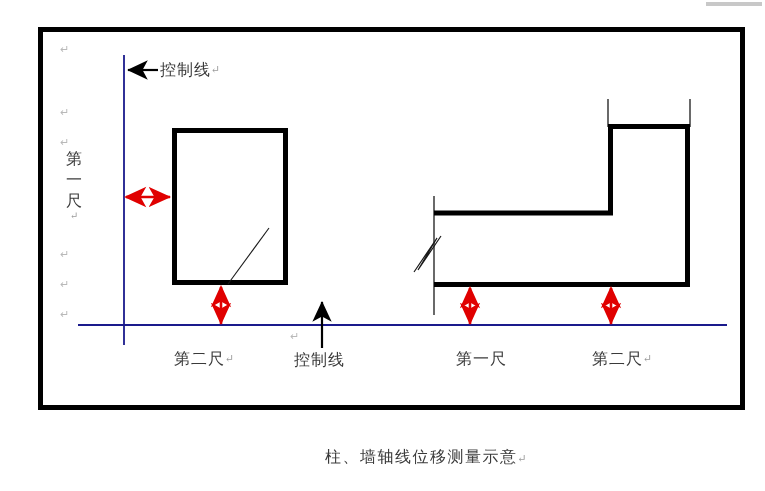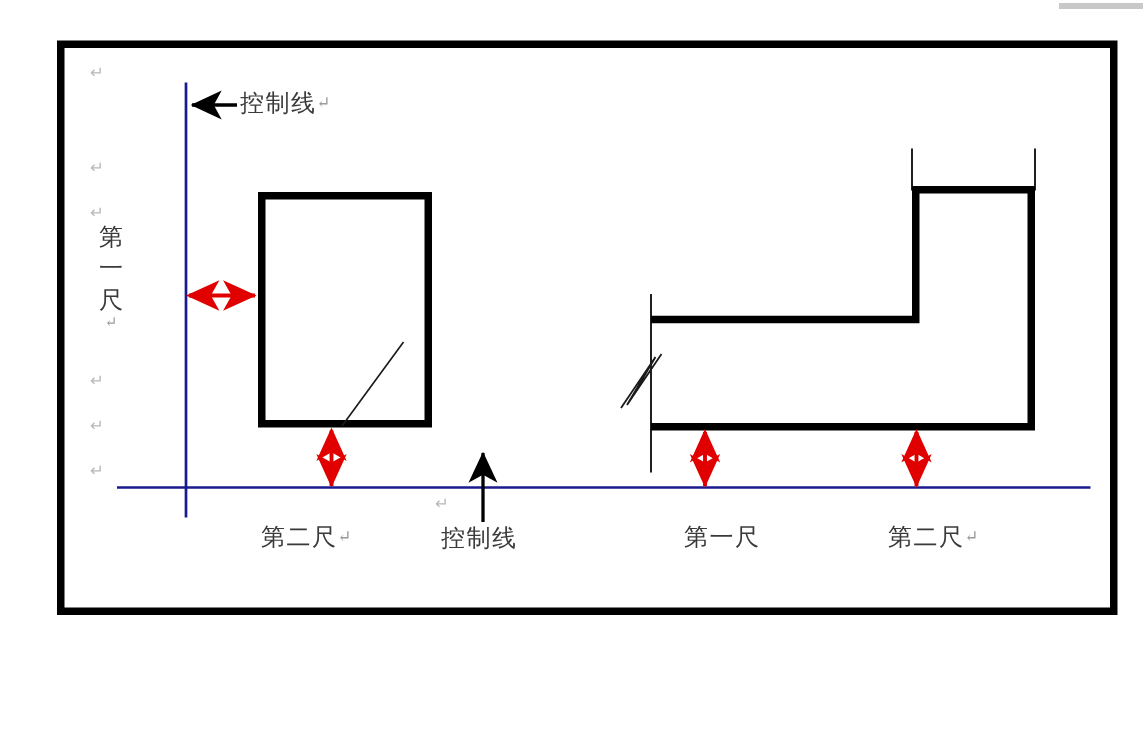--- a/index.html
+++ b/index.html
@@ -152,15 +152,16 @@
   </div>
 
   <span class="txt label-cn" style="left:174px; top:351px;"><span>第二尺</span><span class="mark">↵</span></span>
 
   <span class="txt label-cn" style="left:294px; top:352px;"><span>控制线</span></span>
 
   <span class="txt label-cn" style="left:456px; top:351px;"><span>第一尺</span></span>
 
   <span class="txt label-cn" style="left:592px; top:351px;"><span>第二尺</span><span class="mark">↵</span></span>
 
+  <span class="txt" id="caption" style="left:325px; top:449px;"><span>柱、墙轴线位移测量示意</span><span class="mark" style="color:#9b9b9b; font-size:11px;">↵</span></span>
 
 
 </div>
 
 </body></html>

